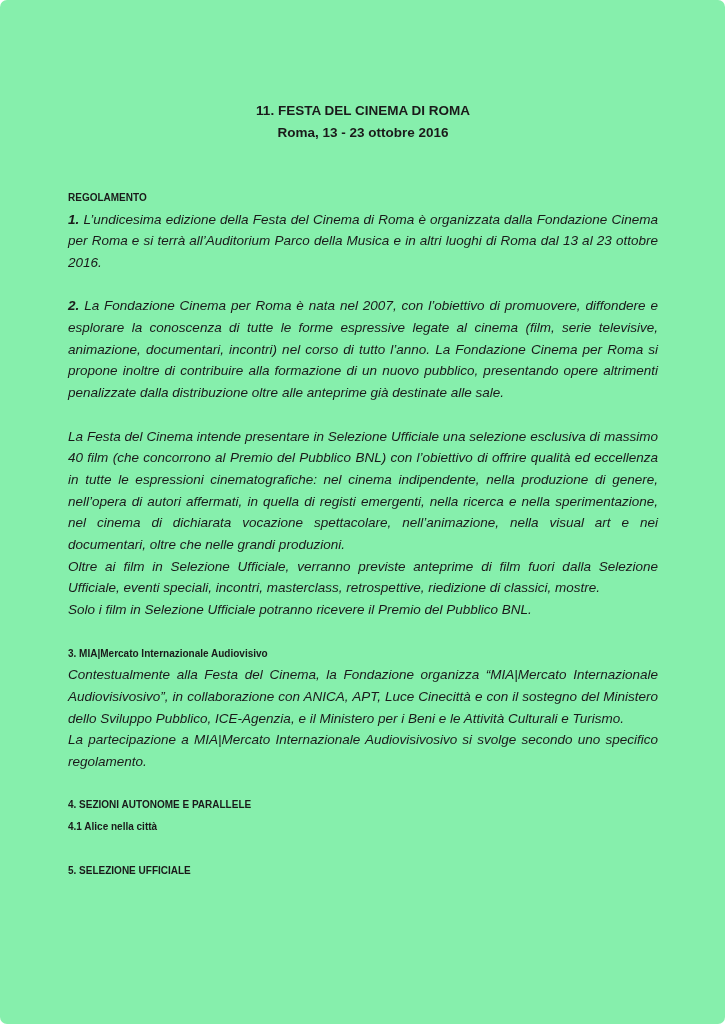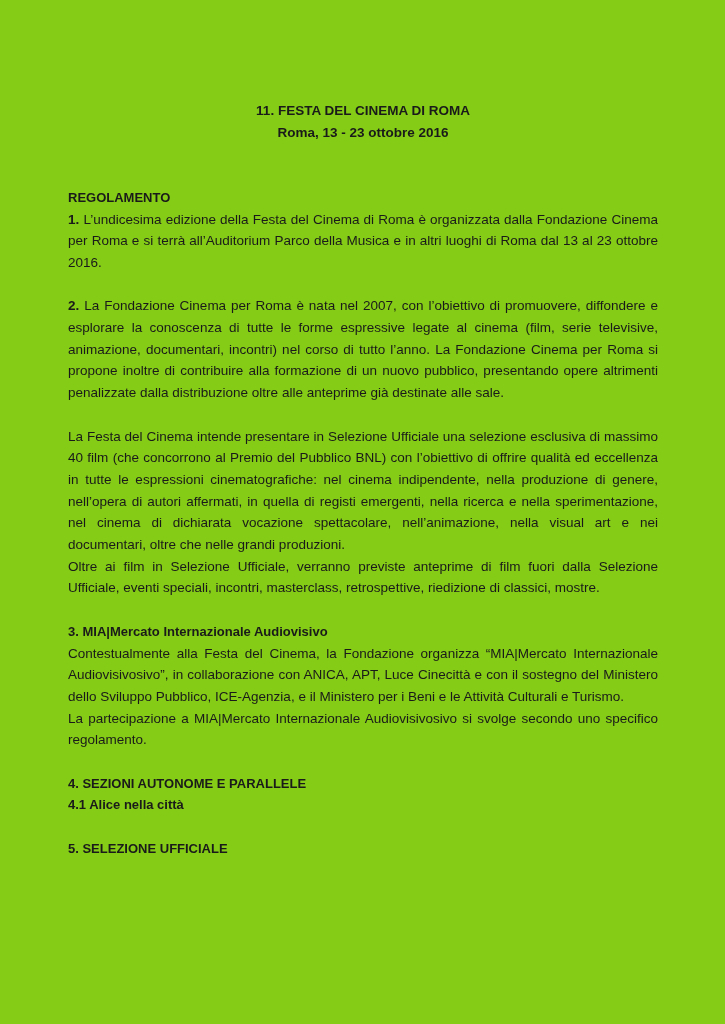--- a/index.html
+++ b/index.html
@@ -5,41 +5,43 @@
   html, body {
     margin: 0;
     padding: 0;
     background: #ffffff;
   }
   .page {
     position: relative;
     width: 725px;
     height: 1024px;
     box-sizing: border-box;
-    background: #84cc16;
+    background: #86efac;
     padding: 100px 67px 0 68px;
     font-family: "Liberation Sans", "DejaVu Sans", sans-serif;
     font-size: 13.5px;
     line-height: 21.7px;
     color: #1a1a1a;
     overflow: hidden;
+    border-radius: 7px;
   }
   .title-line {
     text-align: center;
     font-weight: 700;
   }
   .heading {
     font-weight: 700;
     margin: 0;
-    font-size: 13px;
+    font-size: 10px;
     line-height: 21.7px;
   }
   .para {
     margin: 0;
     text-align: justify;
+    font-style: italic;
   }
   .bold {
     font-weight: 700;
   }
   .sp {
     height: 21.7px;
   }
   .sp2 {
     height: 43.4px;
   }
@@ -61,20 +63,21 @@
   <div class="sp2"></div>
 
   <section>
     <h2 class="heading">REGOLAMENTO</h2>
     <p class="para"><span class="bold">1.</span><span> L’undicesima edizione della Festa del Cinema di Roma è organizzata dalla Fondazione Cinema per Roma e si terrà all’Auditorium Parco della Musica e in altri luoghi di Roma dal 13 al 23 ottobre 2016.</span></p>
     <div class="sp"></div>
     <p class="para"><span class="bold">2.</span><span> La Fondazione Cinema per Roma è nata nel 2007, con l’obiettivo di promuovere, diffondere e esplorare la conoscenza di tutte le forme espressive legate al cinema (film, serie televisive, animazione, documentari, incontri) nel corso di tutto l’anno. La Fondazione Cinema per Roma si propone inoltre di contribuire alla formazione di un nuovo pubblico, presentando opere altrimenti penalizzate dalla distribuzione oltre alle anteprime già destinate alle sale.</span></p>
     <div class="sp"></div>
     <p class="para">La Festa del Cinema intende presentare in Selezione Ufficiale  una selezione esclusiva di massimo 40 film (che concorrono al Premio del Pubblico BNL) con l’obiettivo di offrire qualità ed eccellenza in tutte le espressioni cinematografiche: nel cinema indipendente, nella produzione di genere, nell’opera di autori affermati, in quella di registi emergenti, nella ricerca e nella sperimentazione, nel cinema di dichiarata vocazione spettacolare, nell’animazione, nella visual art e nei documentari, oltre che nelle grandi produzioni.</p>
     <p class="para">Oltre ai film in Selezione Ufficiale, verranno previste anteprime di film fuori dalla Selezione Ufficiale, eventi speciali, incontri, masterclass, retrospettive, riedizione di classici, mostre.</p>
+    <p class="para">Solo i film in Selezione Ufficiale potranno ricevere il Premio del Pubblico BNL.</p>
   </section>
 
   <div class="sp"></div>
 
   <section>
     <h2 class="heading">3. MIA|Mercato Internazionale Audiovisivo</h2>
     <p class="para">Contestualmente alla Festa del Cinema, la Fondazione organizza “MIA|Mercato Internazionale Audiovisivosivo”, in collaborazione con ANICA, APT, Luce Cinecittà e con il sostegno del Ministero dello Sviluppo Pubblico, ICE-Agenzia, e il Ministero per i Beni e le Attività Culturali e Turismo.</p>
     <p class="para">La partecipazione a MIA|Mercato Internazionale Audiovisivosivo si svolge secondo uno specifico regolamento.</p>
   </section>
 

